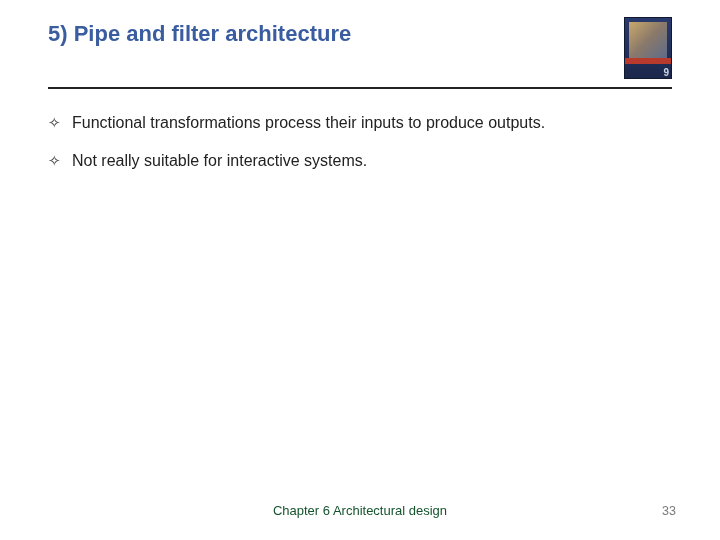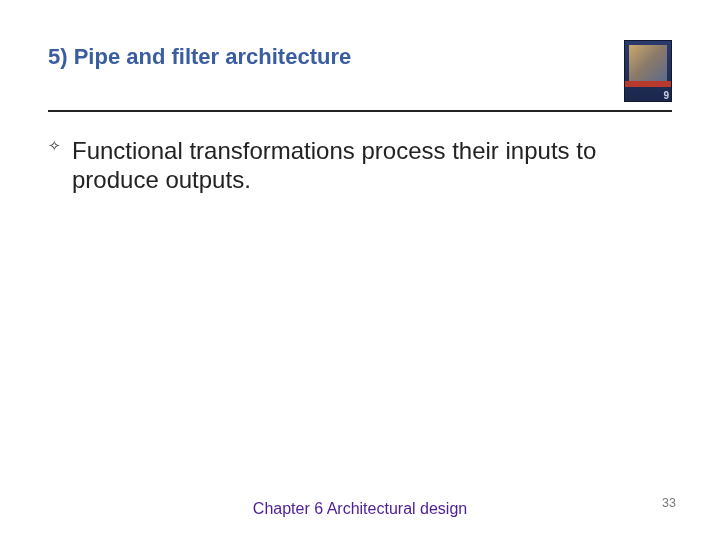--- a/index.html
+++ b/index.html
@@ -7,21 +7,21 @@
     width: 720px;
     height: 540px;
     background: #ffffff;
     font-family: Arial, Helvetica, sans-serif;
     position: relative;
     overflow: hidden;
   }
   .slide {
     width: 100%;
     height: 100%;
-    padding: 40px 48px 0 48px;
+    padding: 17px 48px 0 48px;
     position: relative;
   }
   .header {
     display: flex;
     align-items: flex-start;
     justify-content: space-between;
     padding-bottom: 8px;
   }
   .title {
     color: #3a5da0;
@@ -64,47 +64,47 @@
   }
   .bullets {
     list-style: none;
     padding: 0 4px 0 0;
   }
   .bullets li {
     position: relative;
     padding-left: 24px;
     margin-bottom: 18px;
     color: #222;
-    font-size: 24px;
+    font-size: 16px;
     line-height: 1.22;
   }
   .bullets li::before {
     content: "✧";
     position: absolute;
     left: 0;
     top: 1px;
     color: #444;
     font-size: 15px;
   }
   .footer {
     position: absolute;
     left: 0; right: 0;
     bottom: 22px;
     display: flex;
     justify-content: center;
     align-items: center;
   }
   .footer .chapter {
-    color: #4c1d95;
-    font-size: 16px;
+    color: #14532d;
+    font-size: 13px;
   }
   .pagenum {
     position: absolute;
     right: 44px;
-    bottom: 30px;
+    bottom: 22px;
     color: #7a7a7a;
     font-size: 12.5px;
   }
 </style>
 </head>
 <body>
 
 <div class="slide">
 
   <div class="header">
@@ -113,20 +113,21 @@
       <div class="img"></div>
       <div class="band"></div>
       <div class="num">9</div>
     </div>
   </div>
 
   <hr class="rule">
 
   <ul class="bullets">
     <li>Functional transformations process their inputs to produce outputs.</li>
+    <li>Not really suitable for interactive systems.</li>
   </ul>
 
   <div class="footer">
     <span class="chapter">Chapter 6 Architectural design</span>
   </div>
   <div class="pagenum">33</div>
 
 </div>
 
 </body></html>

